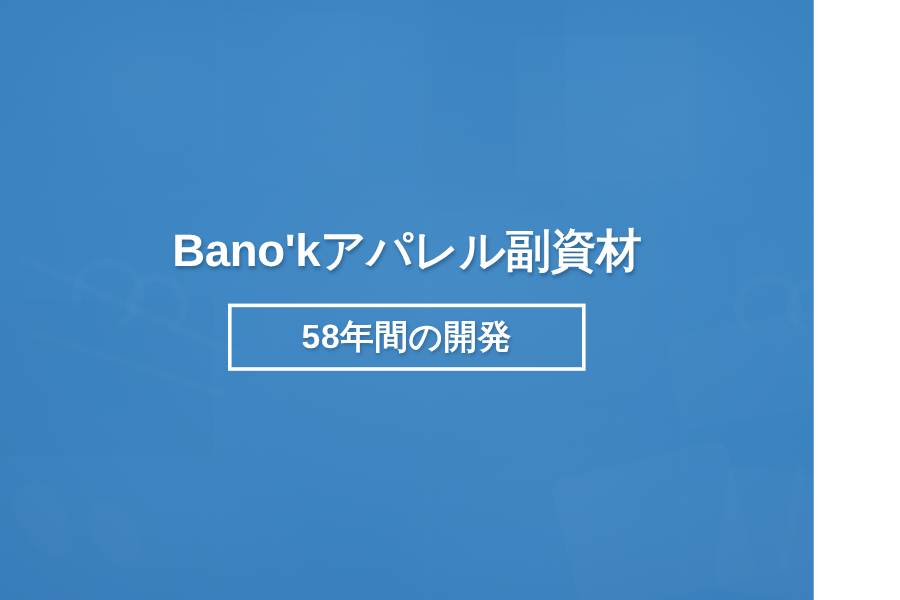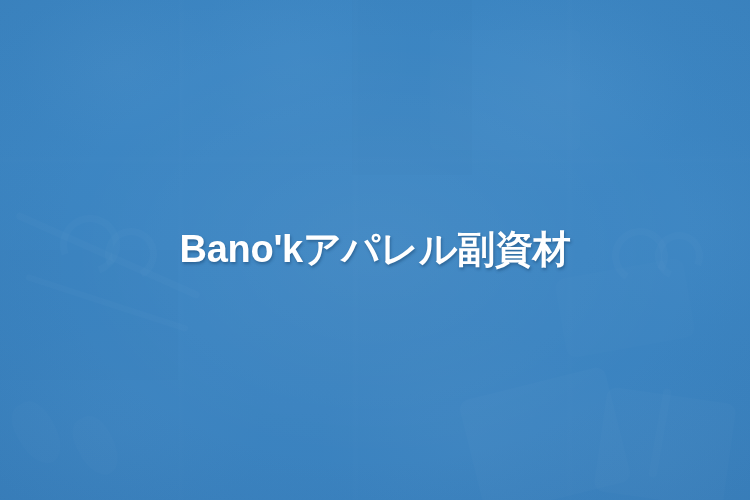--- a/index.html
+++ b/index.html
@@ -3,21 +3,21 @@
 <meta charset="utf-8">
 <style>
   html, body {
     margin: 0;
     padding: 0;
     background: #ffffff;
   }
 
   #hero-banner {
     position: relative;
-    width: 750px;
+    width: 678px;
     height: 500px;
     overflow: hidden;
     font-family: "Liberation Sans", "DejaVu Sans", sans-serif;
     background: #3d87c4;
     text-align: right;
   }
 
   
   .bg-layer {
     position: absolute;
@@ -202,15 +202,18 @@
     <div class="bg-seams"></div>
     <div class="bg-tint"></div>
     <div class="bg-vignette"></div>
   </div>
 
   <div class="content">
 
     <h1 class="hero-title">Bano'kアパレル副資材</h1>
 
 
+    <div class="hero-badge">
+      <span class="hero-badge-label">58年間の開発</span>
+    </div>
 
   </div>
 </div>
 
 </body></html>

